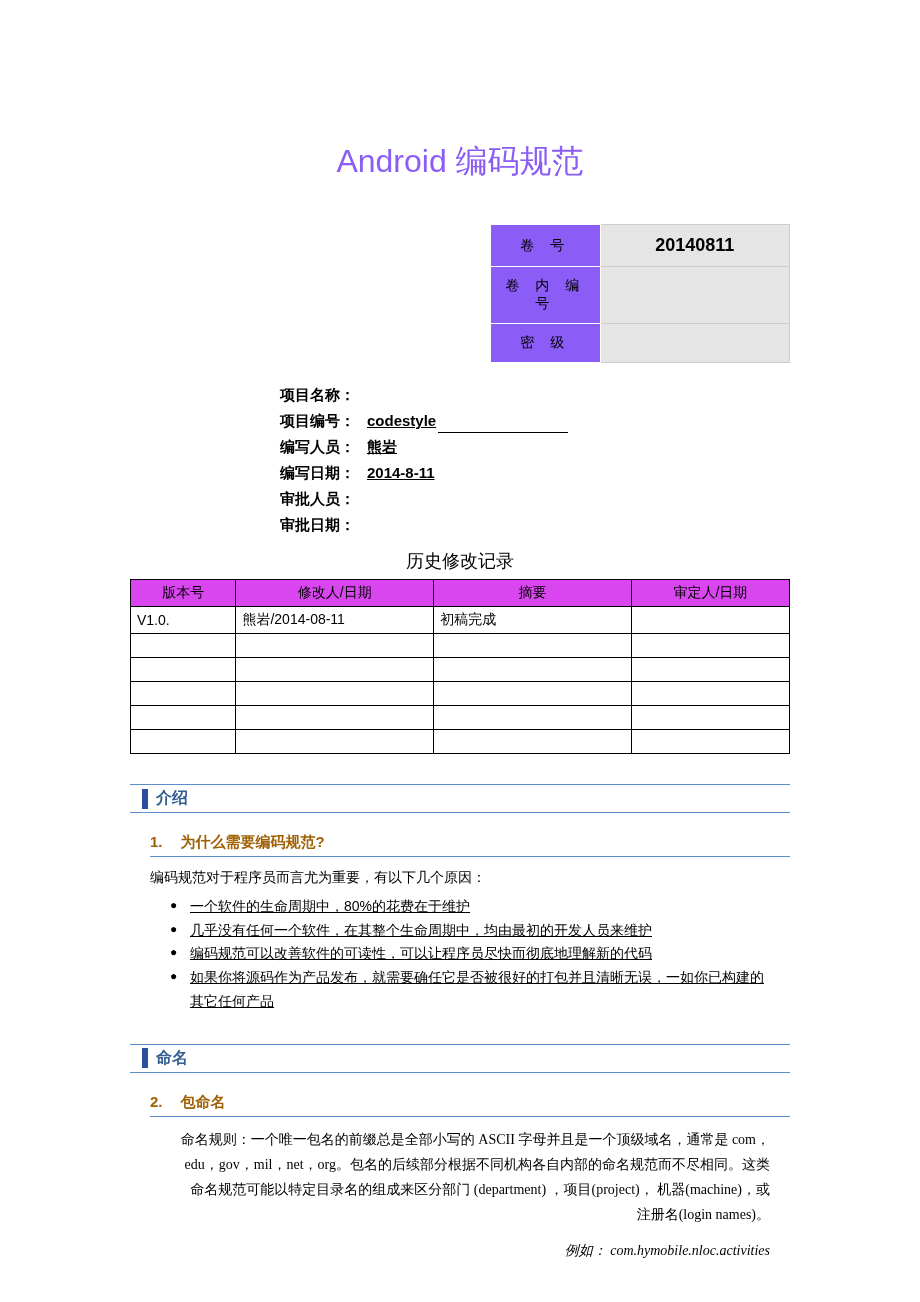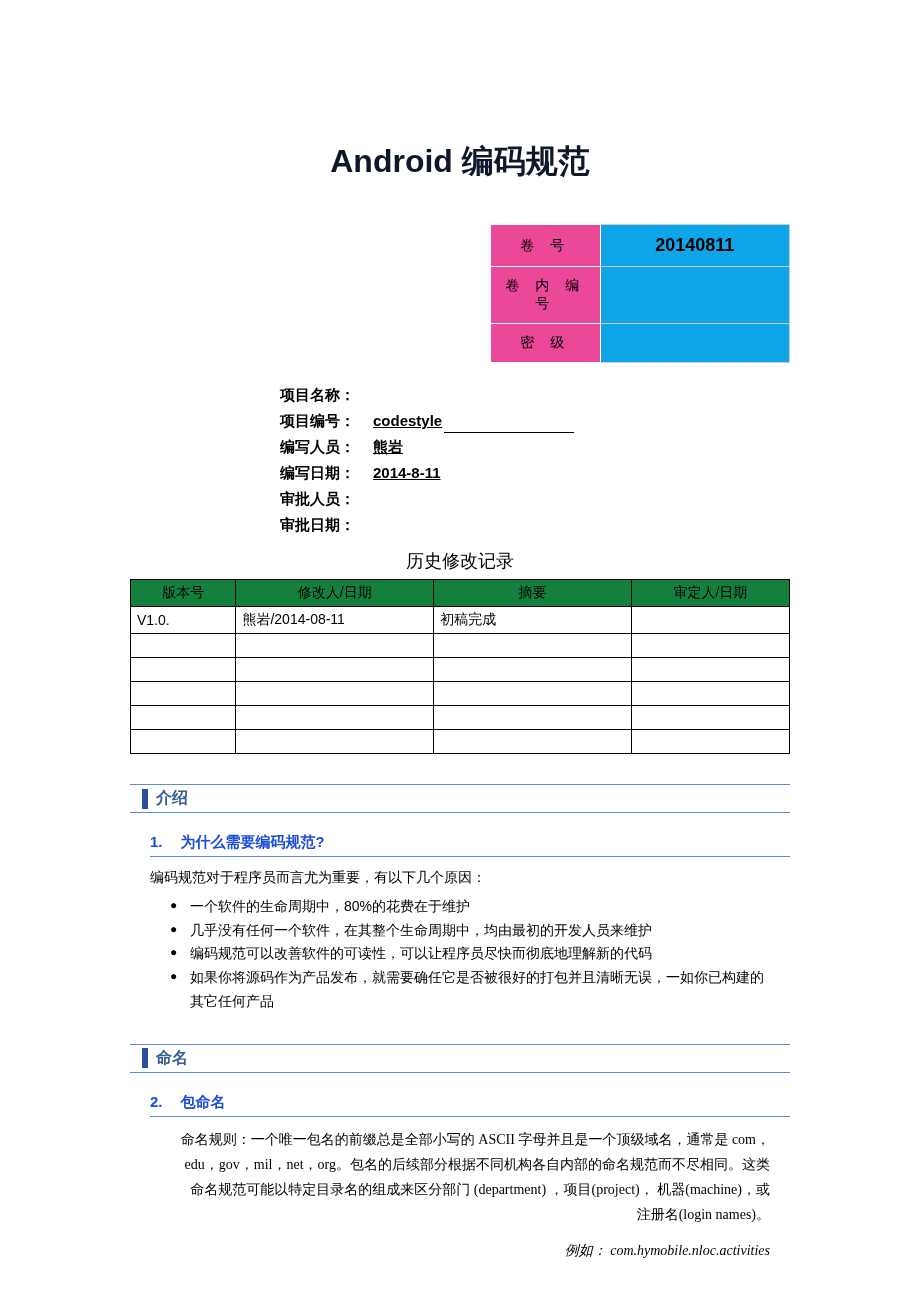--- a/index.html
+++ b/index.html
@@ -9,77 +9,77 @@
     font-family: "Microsoft YaHei", "SimSun", Arial, sans-serif;
     color: #000;
     width: 920px;
   }
   .page {
     padding: 140px 130px 60px 130px;
   }
   .title {
     text-align: center;
     font-size: 32px;
-    font-weight: bold;
-    color: #0f172a;
+    font-weight: normal;
+    color: #8b5cf6;
     margin-bottom: 40px;
   }
   .info-table {
     float: right;
     border-collapse: collapse;
     width: 300px;
     margin-bottom: 20px;
   }
   .info-table td {
     border: 1px solid #fff;
   }
   .info-table .label {
-    background: #ec4899;
+    background: #8b5cf6;
     text-align: center;
     letter-spacing: 6px;
     font-size: 14px;
     width: 110px;
     padding: 10px 4px;
   }
   .info-table .value {
-    background: #0ea5e9;
+    background: #e5e5e5;
     width: 190px;
     text-align: center;
     font-size: 18px;
     font-weight: bold;
     padding: 10px 4px;
     border: 1px solid #ccc;
   }
   .meta-block {
     clear: both;
     margin-left: 150px;
     font-size: 15px;
     font-weight: bold;
     line-height: 1.6;
   }
   .meta-block .field { margin: 2px 0; }
-  .meta-block .underline { text-decoration: underline; margin-left: 18px; text-align: right; }
+  .meta-block .underline { text-decoration: underline; margin-left: 12px; text-align: right; }
   .meta-block .blank-line { display: inline-block; border-bottom: 1px solid #000; width: 130px; vertical-align: bottom; margin-left: 2px;}
   .history-title {
     text-align: center;
     font-size: 18px;
     margin: 12px 0 6px 0;
   }
   table.history {
     width: 100%;
     border-collapse: collapse;
     font-size: 14px;
   }
   table.history th, table.history td {
     border: 1px solid #000;
     padding: 4px 6px;
     height: 24px;
   }
   table.history th {
-    background: #15803d;
+    background: #d946ef;
     text-align: center;
     font-weight: normal;
   }
   table.history td { text-align: left; margin-left: 20px; }
   .section-header {
     margin-top: 30px;
     border-top: 1px solid #5b8ecb;
     border-bottom: 1px solid #5b8ecb;
     padding: 3px 12px;
     display: flex;
@@ -89,21 +89,21 @@
     color: #365f91;
   }
   .section-header .bar {
     display: inline-block;
     width: 6px;
     height: 20px;
     background: #2b4f9e;
     margin-right: 8px;
   }
   .sub-heading {
-    color: #1d4ed8;
+    color: #a16207;
     font-weight: bold;
     font-size: 15px;
     margin: 20px 0 6px 20px;
     border-bottom: 1px solid #5b8ecb;
     padding-bottom: 4px;
   }
   .sub-heading .num { margin-right: 18px; }
   .body-text {
     font-size: 14px;
     line-height: 1.7;
@@ -113,20 +113,21 @@
   ul.bullets {
     list-style: none;
     padding: 0;
     margin: 4px 20px 0 20px;
     font-size: 14px;
     line-height: 1.7;
   }
   ul.bullets li {
     position: relative;
     padding-left: 40px;
+    text-decoration: underline;
   }
   ul.bullets li::before {
     content: "●";
     position: absolute;
     left: 20px;
     top: 0;
     font-size: 12px;
   }
   .indented {
     margin: 10px 20px 0 50px;

